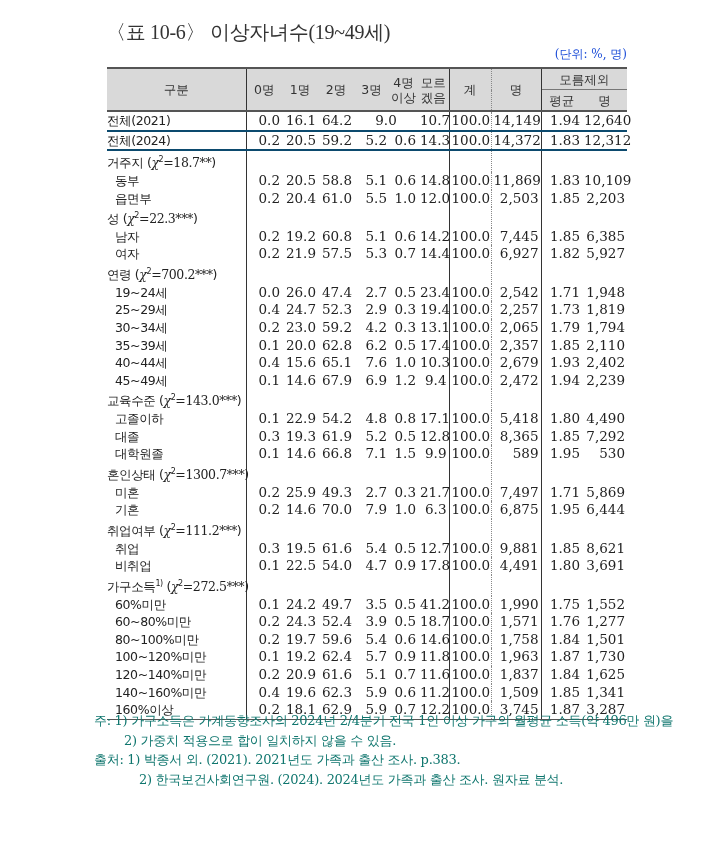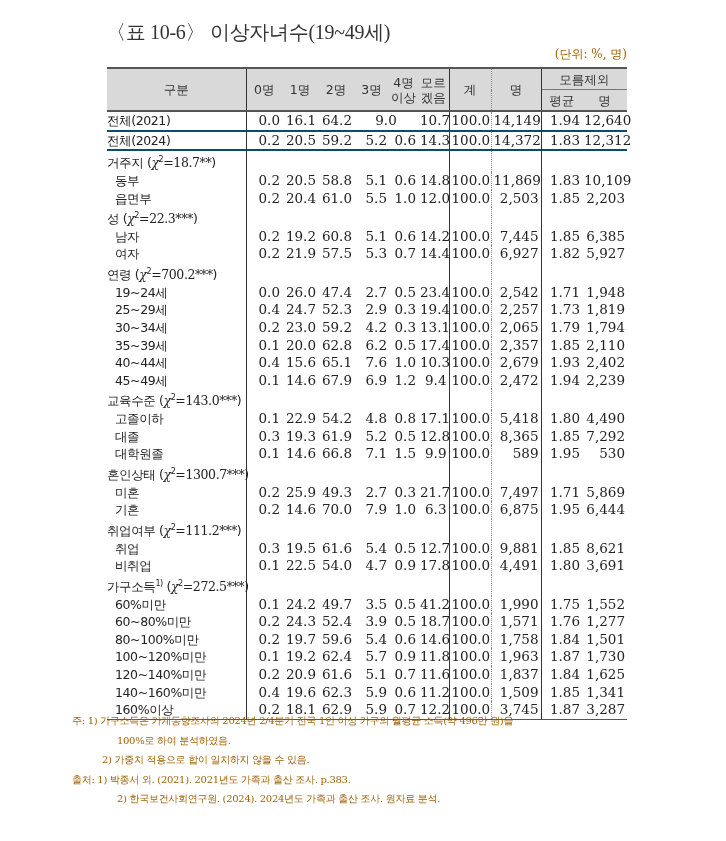--- a/index.html
+++ b/index.html
@@ -1,35 +1,35 @@
 <!DOCTYPE html>
 <html><head>
 <meta charset="utf-8">
 <style>
   html, body { margin:0; padding:0; background:#ffffff; }
   body { width:726px; height:841px; position:relative; overflow:hidden; font-family:"DejaVu Serif", "Liberation Serif", serif; color:#222; }
   .title { position:absolute; left:106px; top:19px; font-family:Liberation Serif, serif; font-size:20px; color:#333; letter-spacing:-0.3px; }
-  .unit { position:absolute; right:99px; top:46px; font-size:12px; color:#a16207; }
+  .unit { position:absolute; right:99px; top:46px; font-size:12px; color:#1d4ed8; }
   table { position:absolute; left:107px; top:67px; border-collapse:collapse; width:520px; table-layout:fixed; font-size:13.5px; }
   thead th { background:#d9d9d9; font-family:"DejaVu Sans","Liberation Sans",sans-serif; font-weight:normal; font-size:12.5px; color:#333; height:20px; padding:0; line-height:15px; }
   thead tr:first-child th { border-top:2px solid #555; }
   thead tr.sub th { border-top:1px solid #777; }
   thead tr:last-child th, thead th[rowspan] { border-bottom:2px solid #555; }
   td { padding:0 2px; height:17.6px; line-height:17.6px; white-space:nowrap; text-align:right; color:#222; }
   td.lbl { text-align:left; font-family:"DejaVu Sans","Liberation Sans",sans-serif; font-size:12.5px; padding-left:0; letter-spacing:-0.4px; }
   td.lbl.sub { padding-left:8px; }
   .vsep { border-left:1px solid #333; }
   .vdot { border-left:1px dotted #888; }
   tr.total td { border-bottom:2px solid #0c4a6e; }
   tr.last td { border-bottom:1.5px solid #555;margin-left:40px; }
   .chi { font-family:"DejaVu Serif","Liberation Serif",serif; font-style:italic; }
   .chival { font-family:"DejaVu Serif","Liberation Serif",serif; }
   sup { font-size:8px; }
   .merged { text-align:center; }
-  .notes { position:absolute; left:72px; top:711px; font-size:10px; line-height:19.5px; color:#a16207; letter-spacing:-0.3px; }
+  .notes { position:absolute; left:94px; top:711px; font-size:13px; line-height:19.5px; color:#0f766e; letter-spacing:-0.3px; }
   .notes div { white-space:nowrap; }
   .i1 { padding-left:45px; }
   .i2 { padding-left:30px; }
   .i3 { padding-left:45px; }
 </style>
 </head>
 <body>
 
 <div class="title">〈표 10-6〉 이상자녀수(19~49세)</div>
 <div class="unit">(단위: %, 명)</div>
@@ -493,17 +493,16 @@
         <td class="vsep">100.0</td>
         <td class="vdot">3,745</td>
         <td class="vsep">1.87</td>
         <td>3,287</td>
       </tr>
     </tbody>
 </table>
 
 <div class="notes">
   <div>주: 1) 가구소득은 가계동향조사의 2024년 2/4분기 전국 1인 이상 가구의 월평균 소득(약 496만 원)을</div>
-  <div class="i1">100%로 하여 분석하였음.</div>
   <div class="i2">2) 가중치 적용으로 합이 일치하지 않을 수 있음.</div>
   <div>출처: 1) 박종서 외. (2021). 2021년도 가족과 출산 조사. p.383.</div>
   <div class="i3">2) 한국보건사회연구원. (2024). 2024년도 가족과 출산 조사. 원자료 분석.</div>
 </div>
 
 </body></html>

